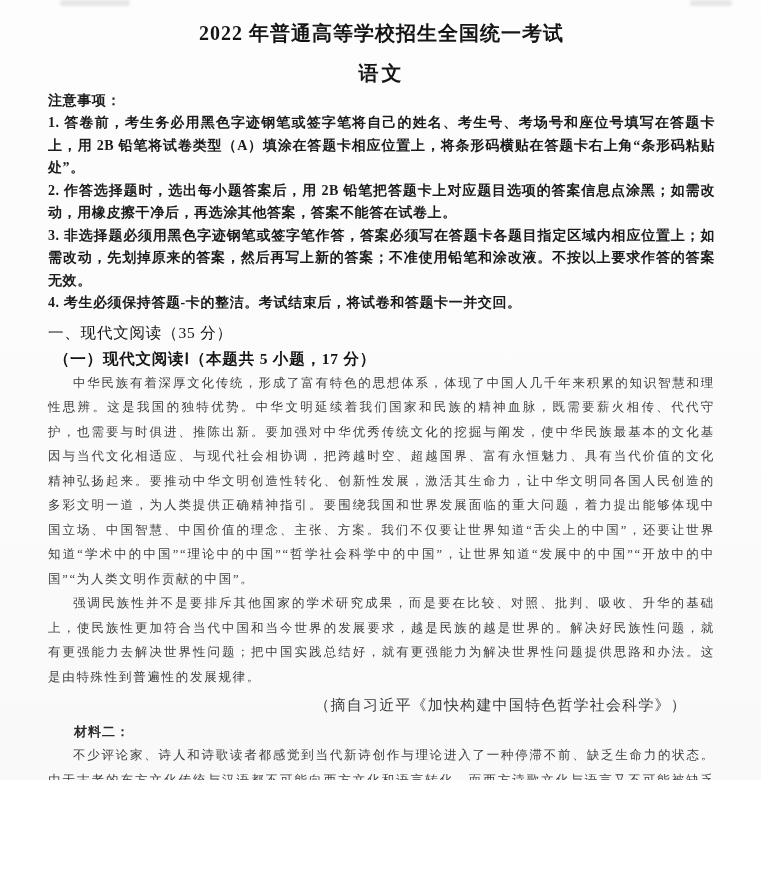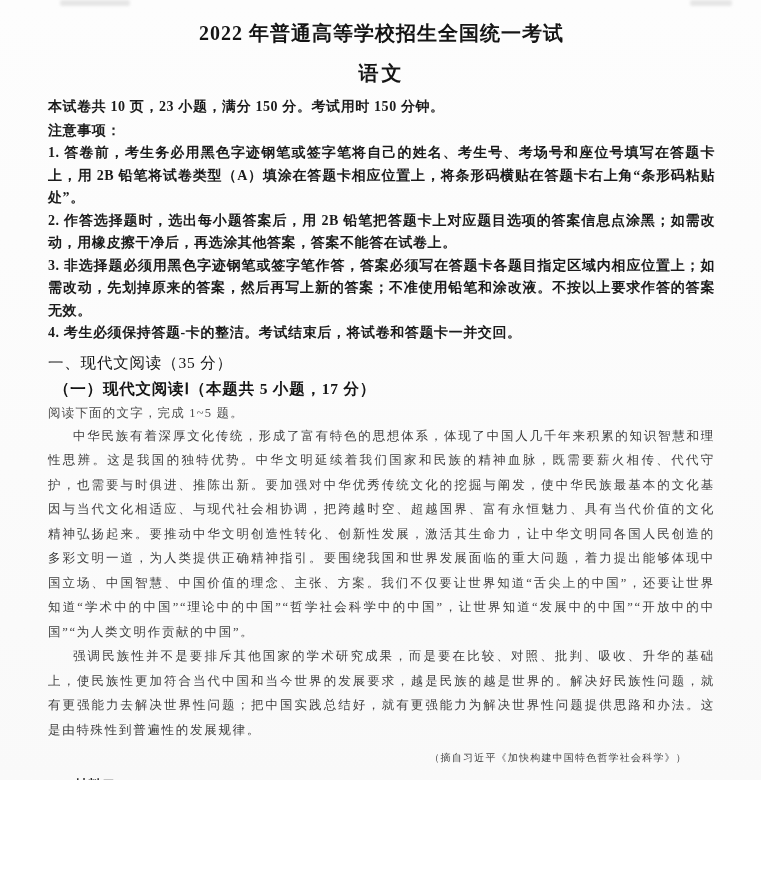--- a/index.html
+++ b/index.html
@@ -94,21 +94,21 @@
     line-height: 24.5px;
     letter-spacing: 1.7px;
     text-align: justify;
     text-indent: 2em;
     color: #3e3e3e;
   }
   p.attribution {
     margin-top: 4px;
     padding-right: 28px;
     text-align: right;
-    font-size: 10px;
+    font-size: 15px;
     letter-spacing: 1.2px;
     line-height: 24px;
     color: #3e3e3e;
   }
   .watermark {
     position: absolute;
     right: 2px; bottom: 2px;
     text-align: center;
     pointer-events: none;
     opacity: 0.85;
@@ -138,31 +138,29 @@
 <body>
 
 <div class="page">
 
   <div class="scan-artifact left"></div>
   <div class="scan-artifact right"></div>
 
   <h1 class="exam-title">2022 年普通高等学校招生全国统一考试</h1>
   <h2 class="subject-title">语文</h2>
 
-  <p class="bold-line">本试卷共 10 页，23 小题，满分 150 分。考试用时 150 分钟。</p>
   <p class="bold-line notice-heading">注意事项：</p>
 
   <p class="notice">1. 答卷前，考生务必用黑色字迹钢笔或签字笔将自己的姓名、考生号、考场号和座位号填写在答题卡上，用 2B 铅笔将试卷类型（A）填涂在答题卡相应位置上，将条形码横贴在答题卡右上角“条形码粘贴处”。</p>
   <p class="notice">2. 作答选择题时，选出每小题答案后，用 2B 铅笔把答题卡上对应题目选项的答案信息点涂黑；如需改动，用橡皮擦干净后，再选涂其他答案，答案不能答在试卷上。</p>
   <p class="notice">3. 非选择题必须用黑色字迹钢笔或签字笔作答，答案必须写在答题卡各题目指定区域内相应位置上；如需改动，先划掉原来的答案，然后再写上新的答案；不准使用铅笔和涂改液。不按以上要求作答的答案无效。</p>
   <p class="notice">4. 考生必须保持答题-卡的整洁。考试结束后，将试卷和答题卡一并交回。</p>
 
   <h3 class="section-heading">一、现代文阅读（35 分）</h3>
   <h4 class="subsection-heading">（一）现代文阅读Ⅰ（本题共 5 小题，17 分）</h4>
-  <p class="instruction">阅读下面的文字，完成 1~5 题。</p>
 
   <p class="body-para">中华民族有着深厚文化传统，形成了富有特色的思想体系，体现了中国人几千年来积累的知识智慧和理性思辨。这是我国的独特优势。中华文明延续着我们国家和民族的精神血脉，既需要薪火相传、代代守护，也需要与时俱进、推陈出新。要加强对中华优秀传统文化的挖掘与阐发，使中华民族最基本的文化基因与当代文化相适应、与现代社会相协调，把跨越时空、超越国界、富有永恒魅力、具有当代价值的文化精神弘扬起来。要推动中华文明创造性转化、创新性发展，激活其生命力，让中华文明同各国人民创造的多彩文明一道，为人类提供正确精神指引。要围绕我国和世界发展面临的重大问题，着力提出能够体现中国立场、中国智慧、中国价值的理念、主张、方案。我们不仅要让世界知道“舌尖上的中国”，还要让世界知道“学术中的中国”“理论中的中国”“哲学社会科学中的中国”，让世界知道“发展中的中国”“开放中的中国”“为人类文明作贡献的中国”。</p>
   <p class="body-para">强调民族性并不是要排斥其他国家的学术研究成果，而是要在比较、对照、批判、吸收、升华的基础上，使民族性更加符合当代中国和当今世界的发展要求，越是民族的越是世界的。解决好民族性问题，就有更强能力去解决世界性问题；把中国实践总结好，就有更强能力为解决世界性问题提供思路和办法。这是由特殊性到普遍性的发展规律。</p>
   <p class="attribution">（摘自习近平《加快构建中国特色哲学社会科学》）</p>
 
   <p class="material-label">材料二：</p>
   <p class="body-para">不少评论家、诗人和诗歌读者都感觉到当代新诗创作与理论进入了一种停滞不前、缺乏生命力的状态。由于古老的东方文化传统与汉语都不可能向西方文化和语言转化，而西方诗歌文化与语言又不可能被缺乏西方文化传统意识的诗歌作者与理论家自然吸收，食洋不化的积食病就明显地出现在诗歌创作和理论中。</p>
 
   <div class="watermark">
   </div>

